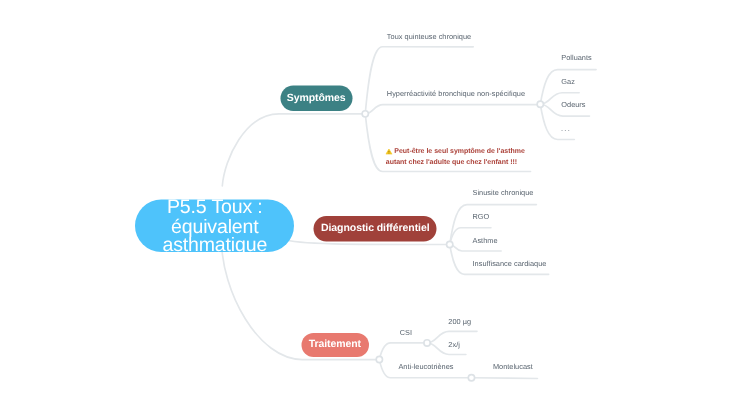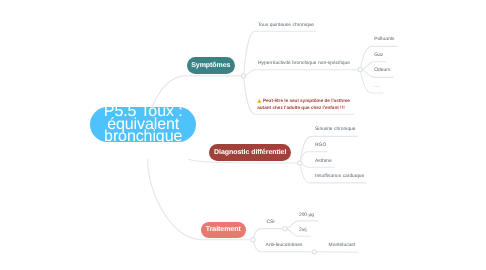--- a/index.html
+++ b/index.html
@@ -6,22 +6,22 @@
   html,body{margin:0;padding:0;background:#ffffff;}
   body{width:486px;height:270px;position:relative;overflow:hidden;
        font-family:"Liberation Sans",sans-serif;
        -webkit-font-smoothing:antialiased;text-rendering:geometricPrecision;}
   #canvas{position:absolute;left:0;top:0;width:486px;height:270px;background:#ffffff;}
   svg.lines{position:absolute;left:0;top:0;width:486px;height:270px;}
   svg.lines .ln{fill:none;stroke:#e3e7ea;stroke-width:1.1;stroke-linecap:round;}
   svg.lines .hub{fill:#ffffff;stroke:#dde2e6;stroke-width:1.1;}
   .node{position:absolute;border-radius:999px;box-sizing:border-box;color:#ffffff;
         display:flex;align-items:center;justify-content:center;text-align:center;}
-  #root-node{left:90px;top:107px;width:106.4px;height:35.4px;background:#4ec3fb;
-        font-size:16px;line-height:12.2px;font-weight:400;letter-spacing:-0.1px;}
+  #root-node{left:90px;top:133px;width:106.4px;height:35.4px;background:#4ec3fb;
+        font-size:13px;line-height:12.2px;font-weight:400;letter-spacing:-0.1px;}
   #node-symptomes{left:187px;top:57.4px;width:47.6px;height:16.4px;background:#3c8184;
         font-size:7.0px;font-weight:700;letter-spacing:-0.05px;}
   #node-diagnostic{left:209px;top:144.4px;width:82.4px;height:16.4px;background:#a0413a;
         font-size:7.0px;font-weight:700;letter-spacing:-0.05px;}
   #node-traitement{left:201px;top:221.7px;width:44.5px;height:16.2px;background:#e8796f;
         font-size:7.0px;font-weight:700;letter-spacing:-0.05px;}
   .leaf{position:absolute;color:#58636e;font-size:4.9px;line-height:6px;white-space:nowrap;letter-spacing:0.02px;}
   .warn{position:absolute;color:#ab4038;font-size:4.65px;font-weight:700;white-space:nowrap;
         line-height:6.35px;}
   .warn-icon{vertical-align:-0.75px;margin-right:1.1px;}
@@ -53,21 +53,21 @@
     <path class="ln" d="M314.30,251.80L358.30,252.30"></path>
     <circle class="hub" cx="243.5" cy="75.9" r="2.1"></circle>
     <circle class="hub" cx="360.2" cy="69.5" r="2.1"></circle>
     <circle class="hub" cx="299.8" cy="163.0" r="2.1"></circle>
     <circle class="hub" cx="252.9" cy="239.7" r="2.1"></circle>
     <circle class="hub" cx="284.7" cy="228.6" r="2.1"></circle>
     <circle class="hub" cx="314.3" cy="251.8" r="2.1"></circle>
   </svg>
 
   <div id="root-node" class="node">
-    <span><span>P5.5 Toux : équivalent</span><br><span>bronchique</span></span>
+    <span><span>P5.5 Toux : équivalent</span><br><span>asthmatique</span></span>
   </div>
 
   <div id="node-symptomes" class="node">
     <span>Symptômes</span>
   </div>
 
   <div id="node-diagnostic" class="node">
     <span>Diagnostic différentiel</span>
   </div>
 

